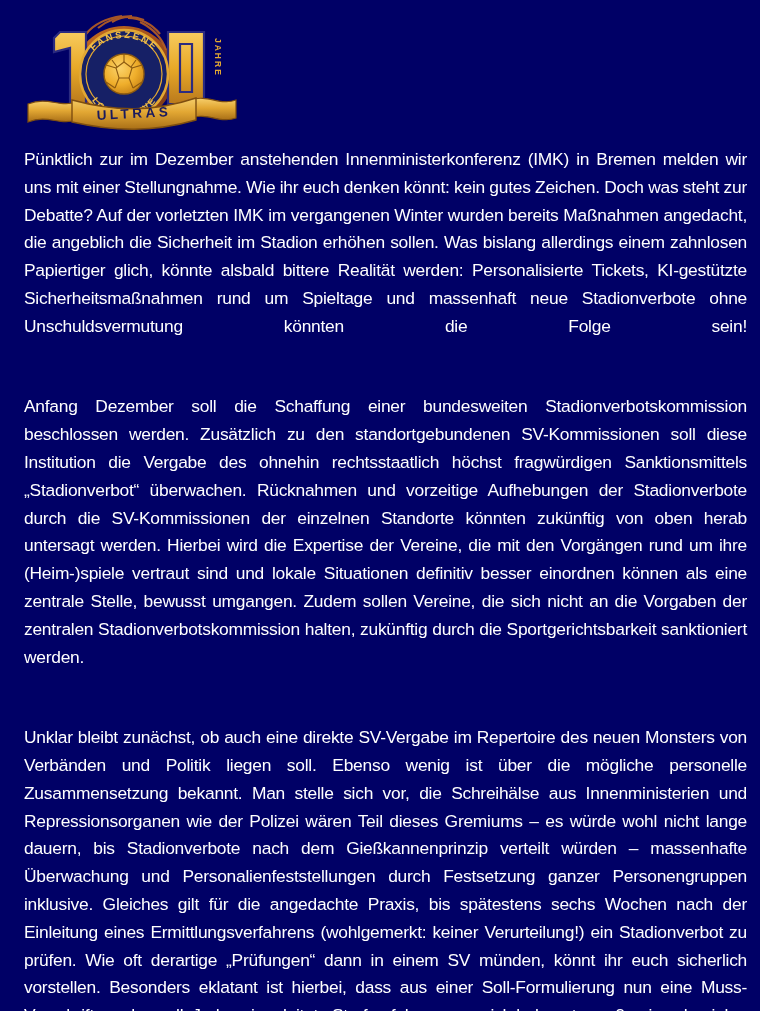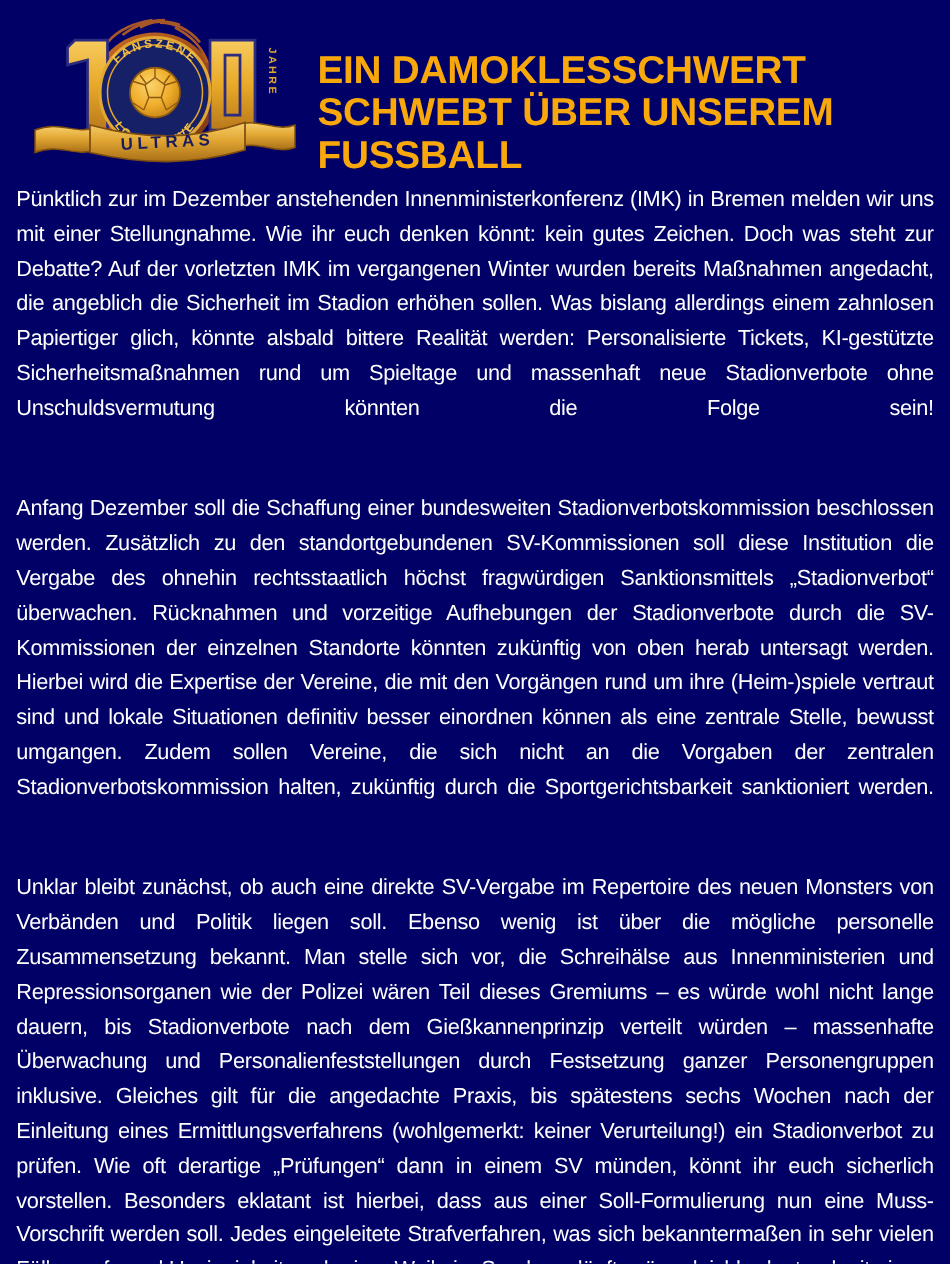--- a/index.html
+++ b/index.html
@@ -63,21 +63,21 @@
   }
 
   .para {
     color: #FFFFFF;
     font-family: "Liberation Sans", sans-serif;
     font-size: 17.4px;
     line-height: 27.8px;
     text-align: justify;
     text-justify: inter-word;
     hyphens: manual;
-    margin: 0 0 25px 0;
+    margin: 0 0 25px 11px;
     letter-spacing: -0.25px;
     word-spacing: -0.3px;
   }
   .para:last-child { margin-bottom: 0; }
 
   
   .para::after {
     content: "";
     display: inline-block;
     width: 100%;
@@ -175,21 +175,20 @@
 
         <g>
           <path d="M8 96 C 28 88, 40 100, 56 94 L 56 112 C 40 118, 28 106, 8 114 Z" fill="url(#bannerGrad)" stroke="#7E4E10" stroke-width="1.2"></path>
           <path d="M170 92 C 188 86, 200 98, 216 92 L 216 110 C 200 116, 188 104, 170 110 Z" fill="url(#bannerGrad)" stroke="#7E4E10" stroke-width="1.2"></path>
           <path d="M52 92 C 96 104, 134 104, 176 90 L 176 112 C 134 124, 96 124, 52 114 Z" fill="url(#bannerGrad)" stroke="#7E4E10" stroke-width="1.4"></path>
           <text x="114" y="110" text-anchor="middle" font-family="Liberation Sans, sans-serif" font-size="13.5" font-weight="bold" letter-spacing="3.5" fill="#1A1A5E" transform="rotate(-3 114 106)">ULTRAS</text>
         </g>
       </svg>
     </div>
 
-    <h1 class="headline">EIN DAMOKLESSCHWERT SCHWEBT ÜBER UNSEREM FUßBALL</h1>
   </div>
 
   <div class="article">
     <p class="para">Pünktlich zur im Dezember anstehenden Innenministerkonferenz (IMK) in Bremen melden wir uns mit einer Stellungnahme. Wie ihr euch denken könnt: kein gutes Zeichen. Doch was steht zur Debatte? Auf der vorletzten IMK im vergangenen Winter wurden bereits Maßnahmen angedacht, die angeblich die Sicherheit im Stadion erhöhen sollen. Was bislang allerdings einem zahnlosen Papiertiger glich, könnte alsbald bittere Realität werden: Personalisierte Tickets, KI-gestützte Sicherheitsmaßnahmen rund um Spieltage und massenhaft neue Stadionverbote ohne Unschuldsvermutung könnten die Folge sein!</p>
     <p class="para">Anfang Dezember soll die Schaffung einer bundesweiten Stadionverbotskommission beschlossen werden. Zusätzlich zu den standortgebundenen SV-Kommissionen soll diese Institution die Vergabe des ohnehin rechtsstaatlich höchst fragwürdigen Sanktionsmittels „Stadionverbot“ überwachen. Rücknahmen und vorzeitige Aufhebungen der Stadionverbote durch die SV-Kommissionen der einzelnen Standorte könnten zukünftig von oben herab untersagt werden. Hierbei wird die Expertise der Vereine, die mit den Vorgängen rund um ihre (Heim-)spiele vertraut sind und lokale Situationen definitiv besser einordnen können als eine zentrale Stelle, bewusst umgangen. Zudem sollen Vereine, die sich nicht an die Vorgaben der zentralen Stadionverbotskommission halten, zukünftig durch die Sportgerichtsbarkeit sanktioniert werden.</p>
     <p class="para">Unklar bleibt zunächst, ob auch eine direkte SV-Vergabe im Repertoire des neuen Monsters von Verbänden und Politik liegen soll. Ebenso wenig ist über die mögliche personelle Zusammensetzung bekannt. Man stelle sich vor, die Schreihälse aus Innenministerien und Repressionsorganen wie der Polizei wären Teil dieses Gremiums – es würde wohl nicht lange dauern, bis Stadionverbote nach dem Gießkannenprinzip verteilt würden – massenhafte Überwachung und Personalienfeststellungen durch Festsetzung ganzer Personengruppen inklusive. Gleiches gilt für die angedachte Praxis, bis spätestens sechs Wochen nach der Einleitung eines Ermittlungsverfahrens (wohlgemerkt: keiner Verurteilung!) ein Stadionverbot zu prüfen. Wie oft derartige „Prüfungen“ dann in einem SV münden, könnt ihr euch sicherlich vorstellen. Besonders eklatant ist hierbei, dass aus einer Soll-Formulierung nun eine Muss-Vorschrift werden soll. Jedes eingeleitete Strafverfahren, was sich bekanntermaßen in sehr vielen Fällen aufgrund Unsinnigkeit nach einer Weile im Sande verläuft, wäre gleichbedeutend mit einem sofortigen Stadionverbot für den Betroffenen!</p>
   </div>
 
 </div>
 

